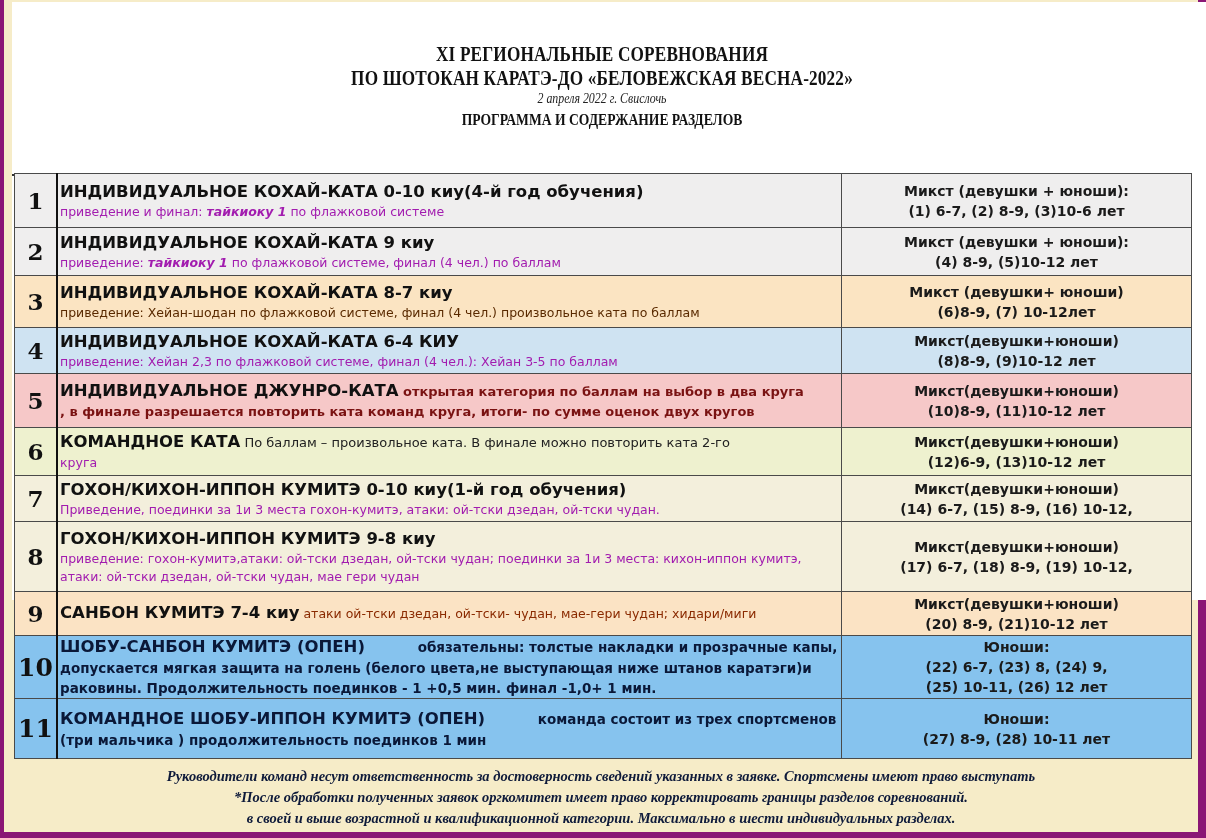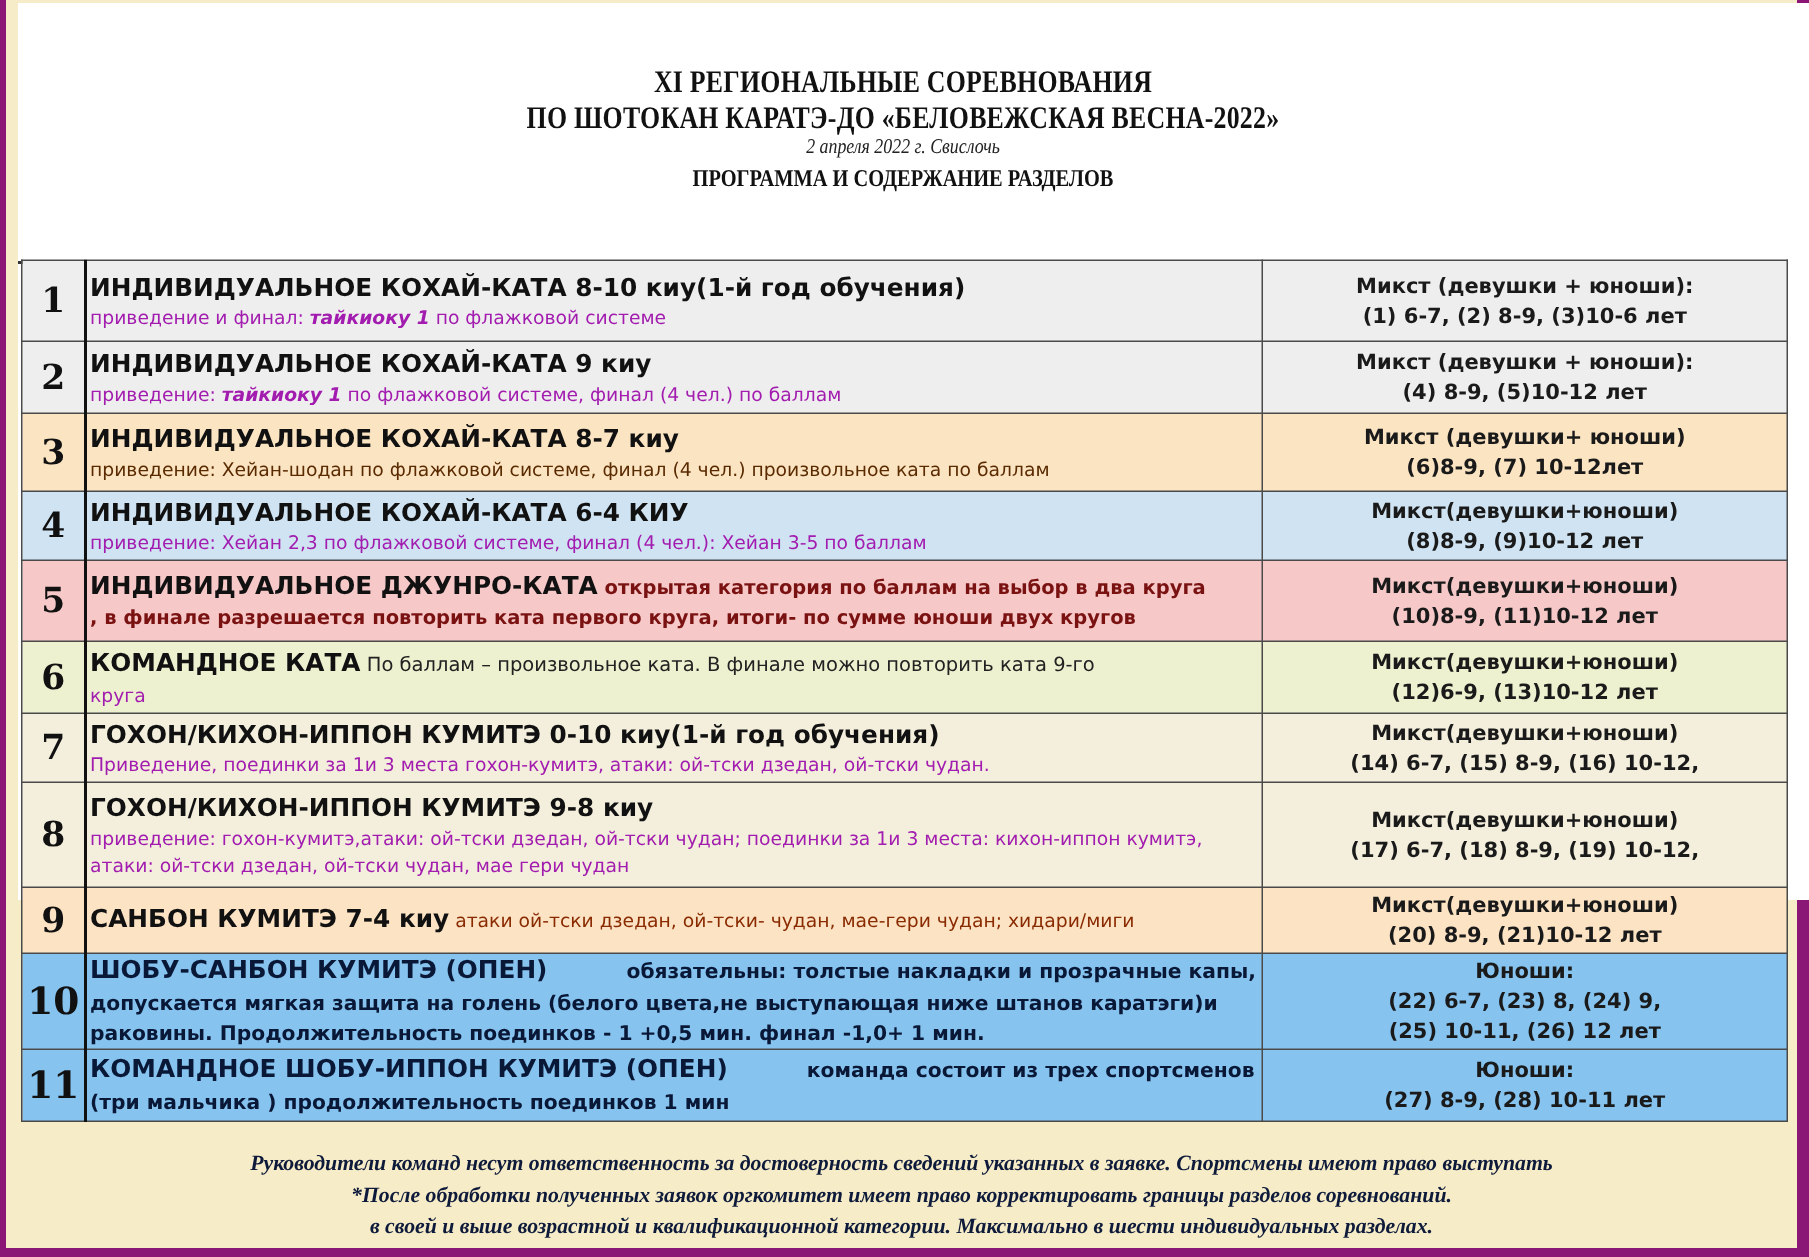--- a/index.html
+++ b/index.html
@@ -50,21 +50,21 @@
     <div class="h-date">2 апреля 2022 г. Свислочь</div>
     <div class="h-sub">ПРОГРАММА И СОДЕРЖАНИЕ РАЗДЕЛОВ</div>
   </div>
 </div>
 
 <table class="prog">
   <tbody id="rows">
       <tr class="r1" style="height: 54px;">
         <td class="num">1</td>
         <td class="desc">
-          <div class="t"><span>ИНДИВИДУАЛЬНОЕ  КОХАЙ-КАТА 8-10 киу(1-й год обучения)</span><span class="inl"></span></div>
+          <div class="t"><span>ИНДИВИДУАЛЬНОЕ  КОХАЙ-КАТА 0-10 киу(4-й год обучения)</span><span class="inl"></span></div>
           <div class="s"><span>приведение  и финал: </span><b class="i">тайкиоку 1</b><span> по флажковой  системе</span></div>
         </td>
         <td class="cat">
           <div>Микст (девушки + юноши):</div>
           <div>(1) 6-7, (2) 8-9, (3)10-6 лет</div>
         </td>
       </tr>
       <tr class="r2" style="height: 48px;">
         <td class="num">2</td>
         <td class="desc">
@@ -95,31 +95,31 @@
         </td>
         <td class="cat">
           <div>Микст(девушки+юноши)</div>
           <div>(8)8-9,  (9)10-12 лет</div>
         </td>
       </tr>
       <tr class="r5" style="height: 54px;">
         <td class="num">5</td>
         <td class="desc">
           <div class="t"><span>ИНДИВИДУАЛЬНОЕ ДЖУНРО-КАТА</span><span class="inl"> открытая категория по баллам на выбор в два круга</span></div>
-          <div class="s"><span>, в финале разрешается повторить ката первого круга, итоги- по сумме юноши двух кругов</span><b class="i"></b><span></span></div>
+          <div class="s"><span>, в финале разрешается повторить ката команд круга, итоги- по сумме оценок двух кругов</span><b class="i"></b><span></span></div>
         </td>
         <td class="cat">
           <div>Микст(девушки+юноши)</div>
           <div>(10)8-9,  (11)10-12 лет</div>
         </td>
       </tr>
       <tr class="r6" style="height: 48px;">
         <td class="num">6</td>
         <td class="desc">
-          <div class="t"><span>КОМАНДНОЕ КАТА</span><span class="inl"> По баллам – произвольное ката. В финале можно повторить ката 9-го</span></div>
+          <div class="t"><span>КОМАНДНОЕ КАТА</span><span class="inl"> По баллам – произвольное ката. В финале можно повторить ката 2-го</span></div>
           <div class="s"><span>круга</span><b class="i"></b><span></span></div>
         </td>
         <td class="cat">
           <div>Микст(девушки+юноши)</div>
           <div>(12)6-9,  (13)10-12 лет</div>
         </td>
       </tr>
       <tr class="r7" style="height: 46px;">
         <td class="num">7</td>
         <td class="desc">
@@ -157,21 +157,21 @@
         <td class="desc">
           <div class="t"><span>ШОБУ-САНБОН КУМИТЭ (ОПЕН)</span><span class="inl"> обязательны: толстые  накладки и прозрачные капы,</span></div>
           <div class="s"><span>допускается мягкая защита на голень (белого цвета,не выступающая ниже штанов каратэги)и раковины. Продолжительность поединков - 1 +0,5 мин. финал -1,0+ 1 мин.</span><b class="i"></b><span></span></div>
         </td>
         <td class="cat">
           <div>Юноши:</div>
           <div>(22) 6-7, (23) 8, (24) 9,</div>
           <div>(25) 10-11,  (26) 12 лет</div>
         </td>
       </tr>
-      <tr class="r11" style="height: 48px;">
+      <tr class="r11" style="height: 60px;">
         <td class="num big">11</td>
         <td class="desc">
           <div class="t"><span>КОМАНДНОЕ ШОБУ-ИППОН  КУМИТЭ (ОПЕН)</span><span class="inl"> команда состоит из трех спортсменов</span></div>
           <div class="s"><span>(три мальчика )  продолжительность поединков 1 мин</span><b class="i"></b><span></span></div>
         </td>
         <td class="cat">
           <div>Юноши:</div>
           <div>(27) 8-9, (28) 10-11 лет</div>
         </td>
       </tr>

